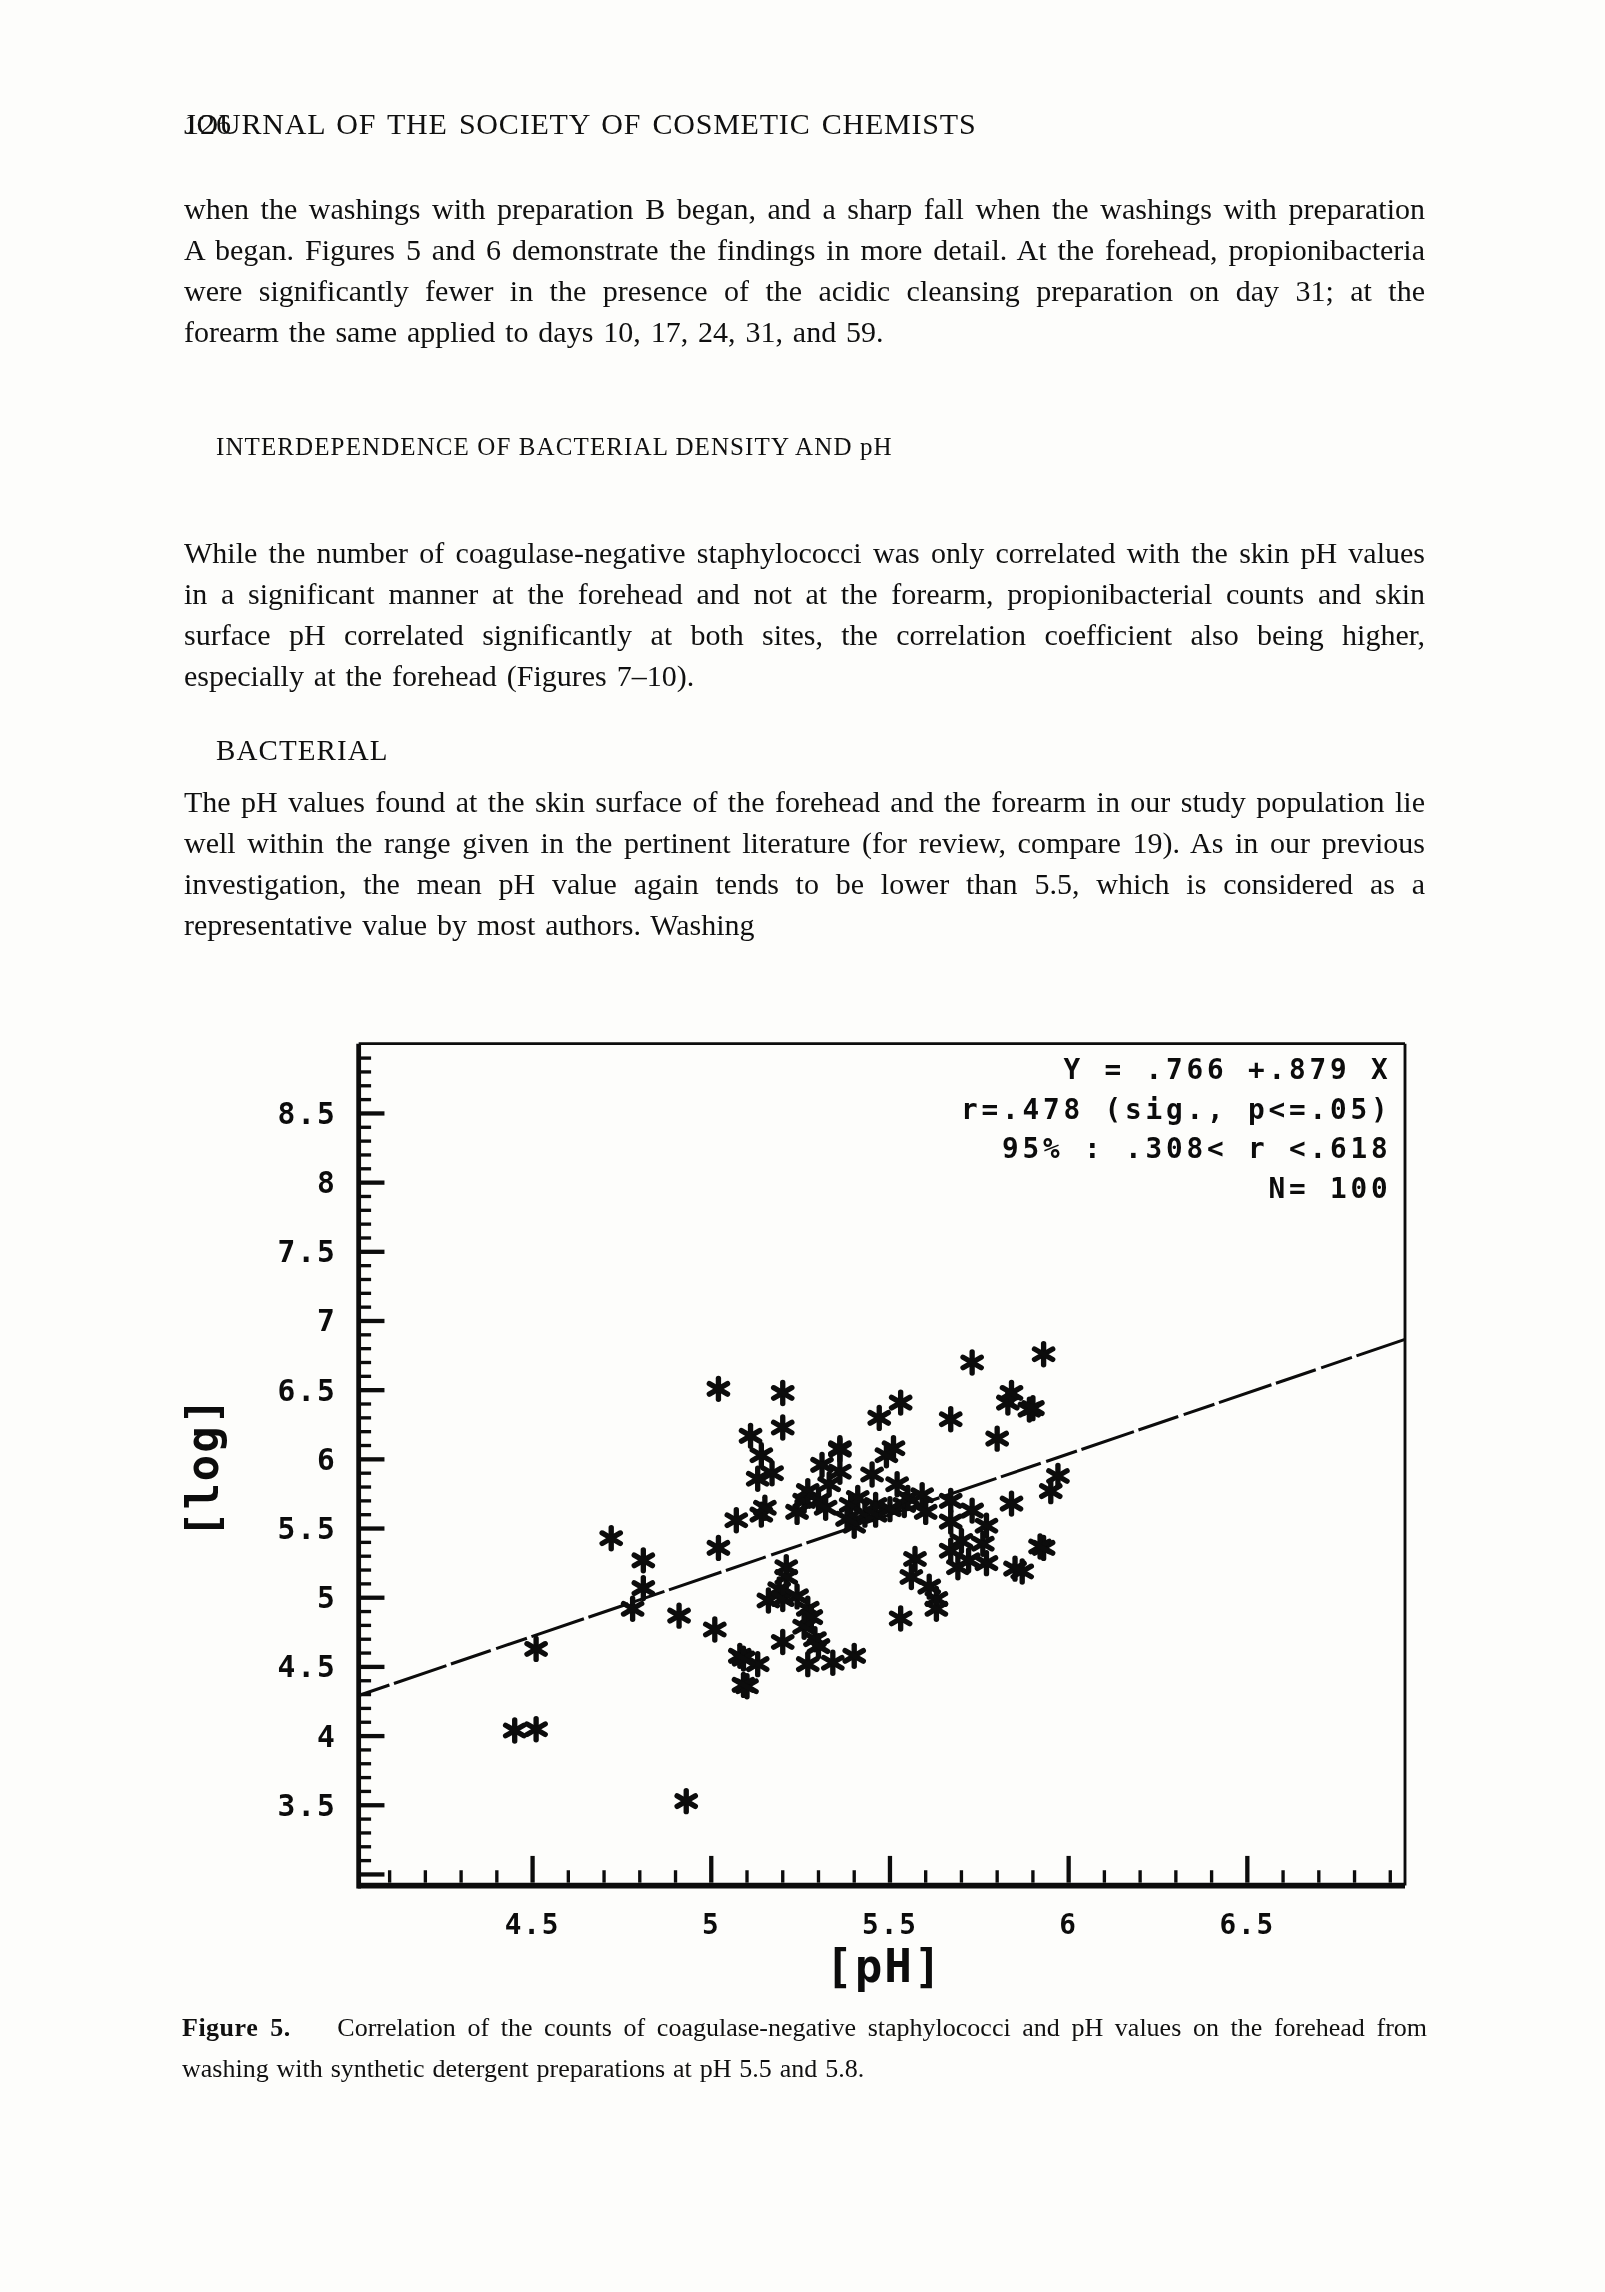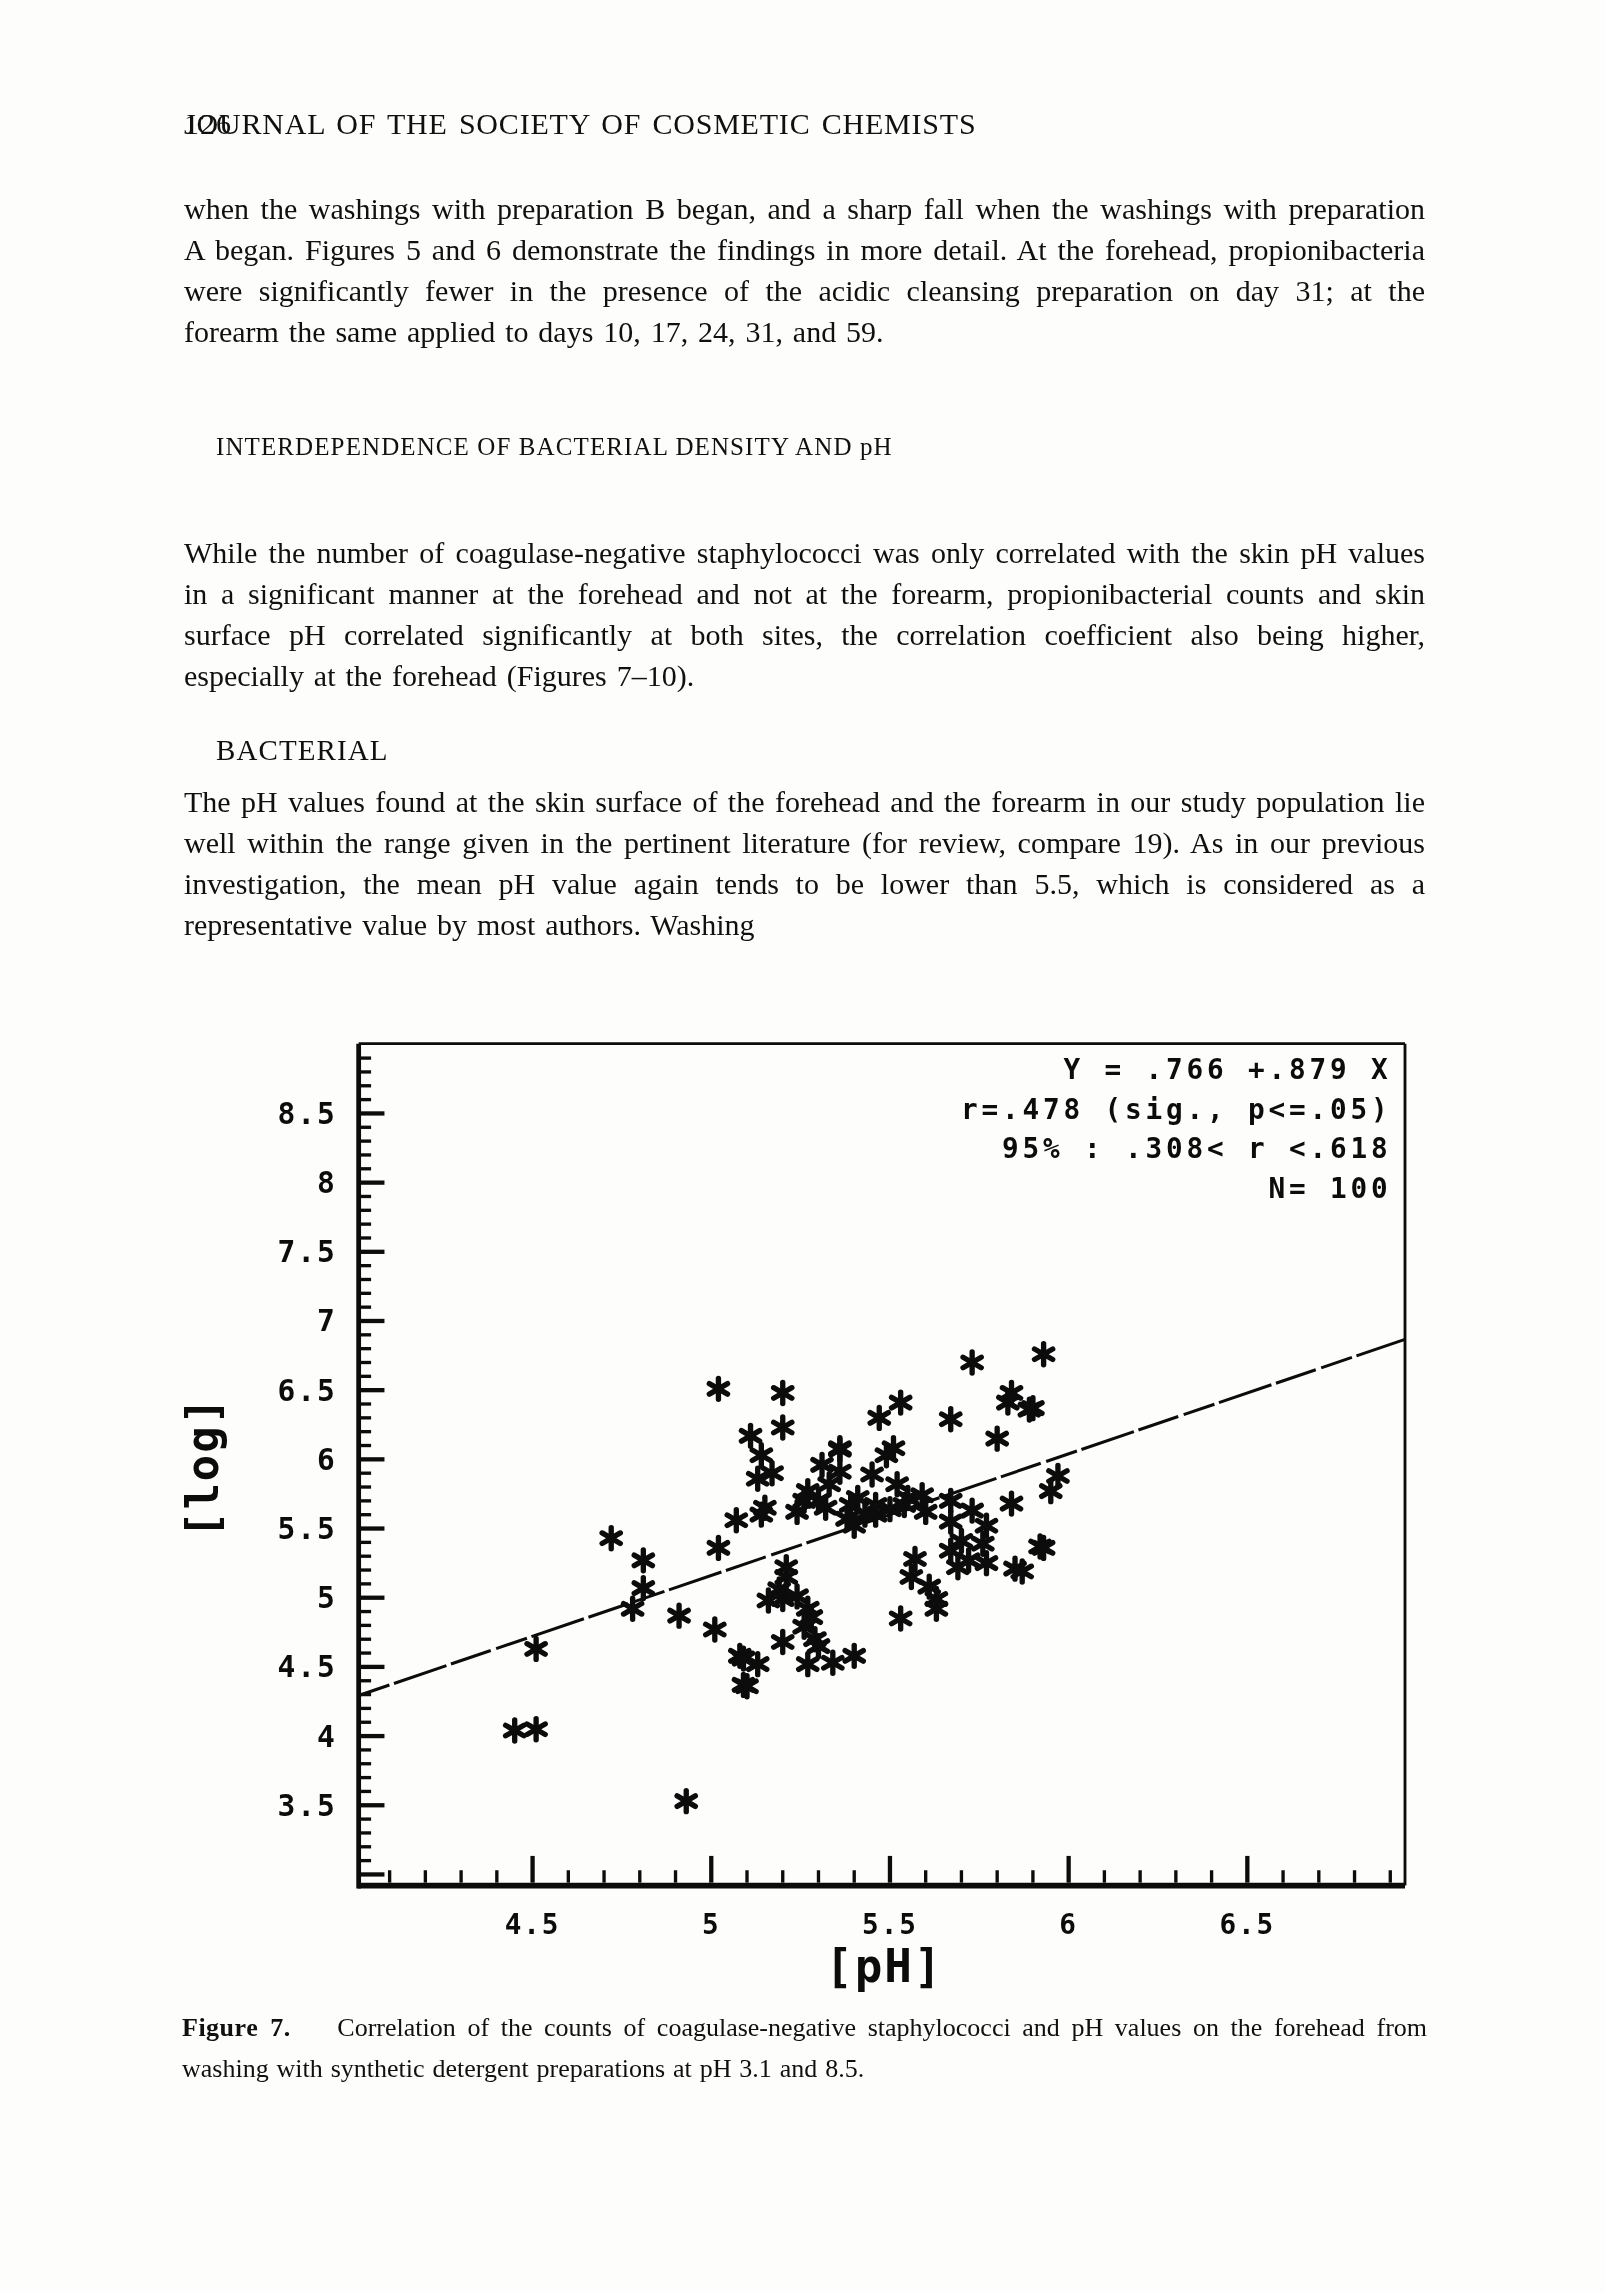--- a/index.html
+++ b/index.html
@@ -679,17 +679,17 @@
       <text class="mono-b" x="1456" y="1171" text-anchor="end" font-size="29" letter-spacing="4">r=.478 (sig., p&lt;=.05)</text>
       <text class="mono-b" x="1456" y="1212" text-anchor="end" font-size="29" letter-spacing="4">95% : .308&lt; r &lt;.618</text>
       <text class="mono-b" x="1456" y="1253" text-anchor="end" font-size="29" letter-spacing="4">N= 100</text>
     </g>
     <text class="mono-b" x="925" y="2074" text-anchor="middle" font-size="48" letter-spacing="2">[pH]</text>
     <text class="mono-b" transform="translate(228,1535) rotate(-90)" text-anchor="middle" font-size="46" letter-spacing="2">[log]</text>
   </svg>
 </div>
 
 <div class="abs caption">
-  <b>Figure 7.</b>
+  <b>Figure 5.</b>
   <span>&nbsp;&nbsp;</span>
-  <span>Correlation of the counts of coagulase-negative staphylococci and pH values on the forehead from washing with synthetic detergent preparations at pH 3.1 and 8.5.</span>
+  <span>Correlation of the counts of coagulase-negative staphylococci and pH values on the forehead from washing with synthetic detergent preparations at pH 5.5 and 5.8.</span>
 </div>
 
 
 </body></html>

